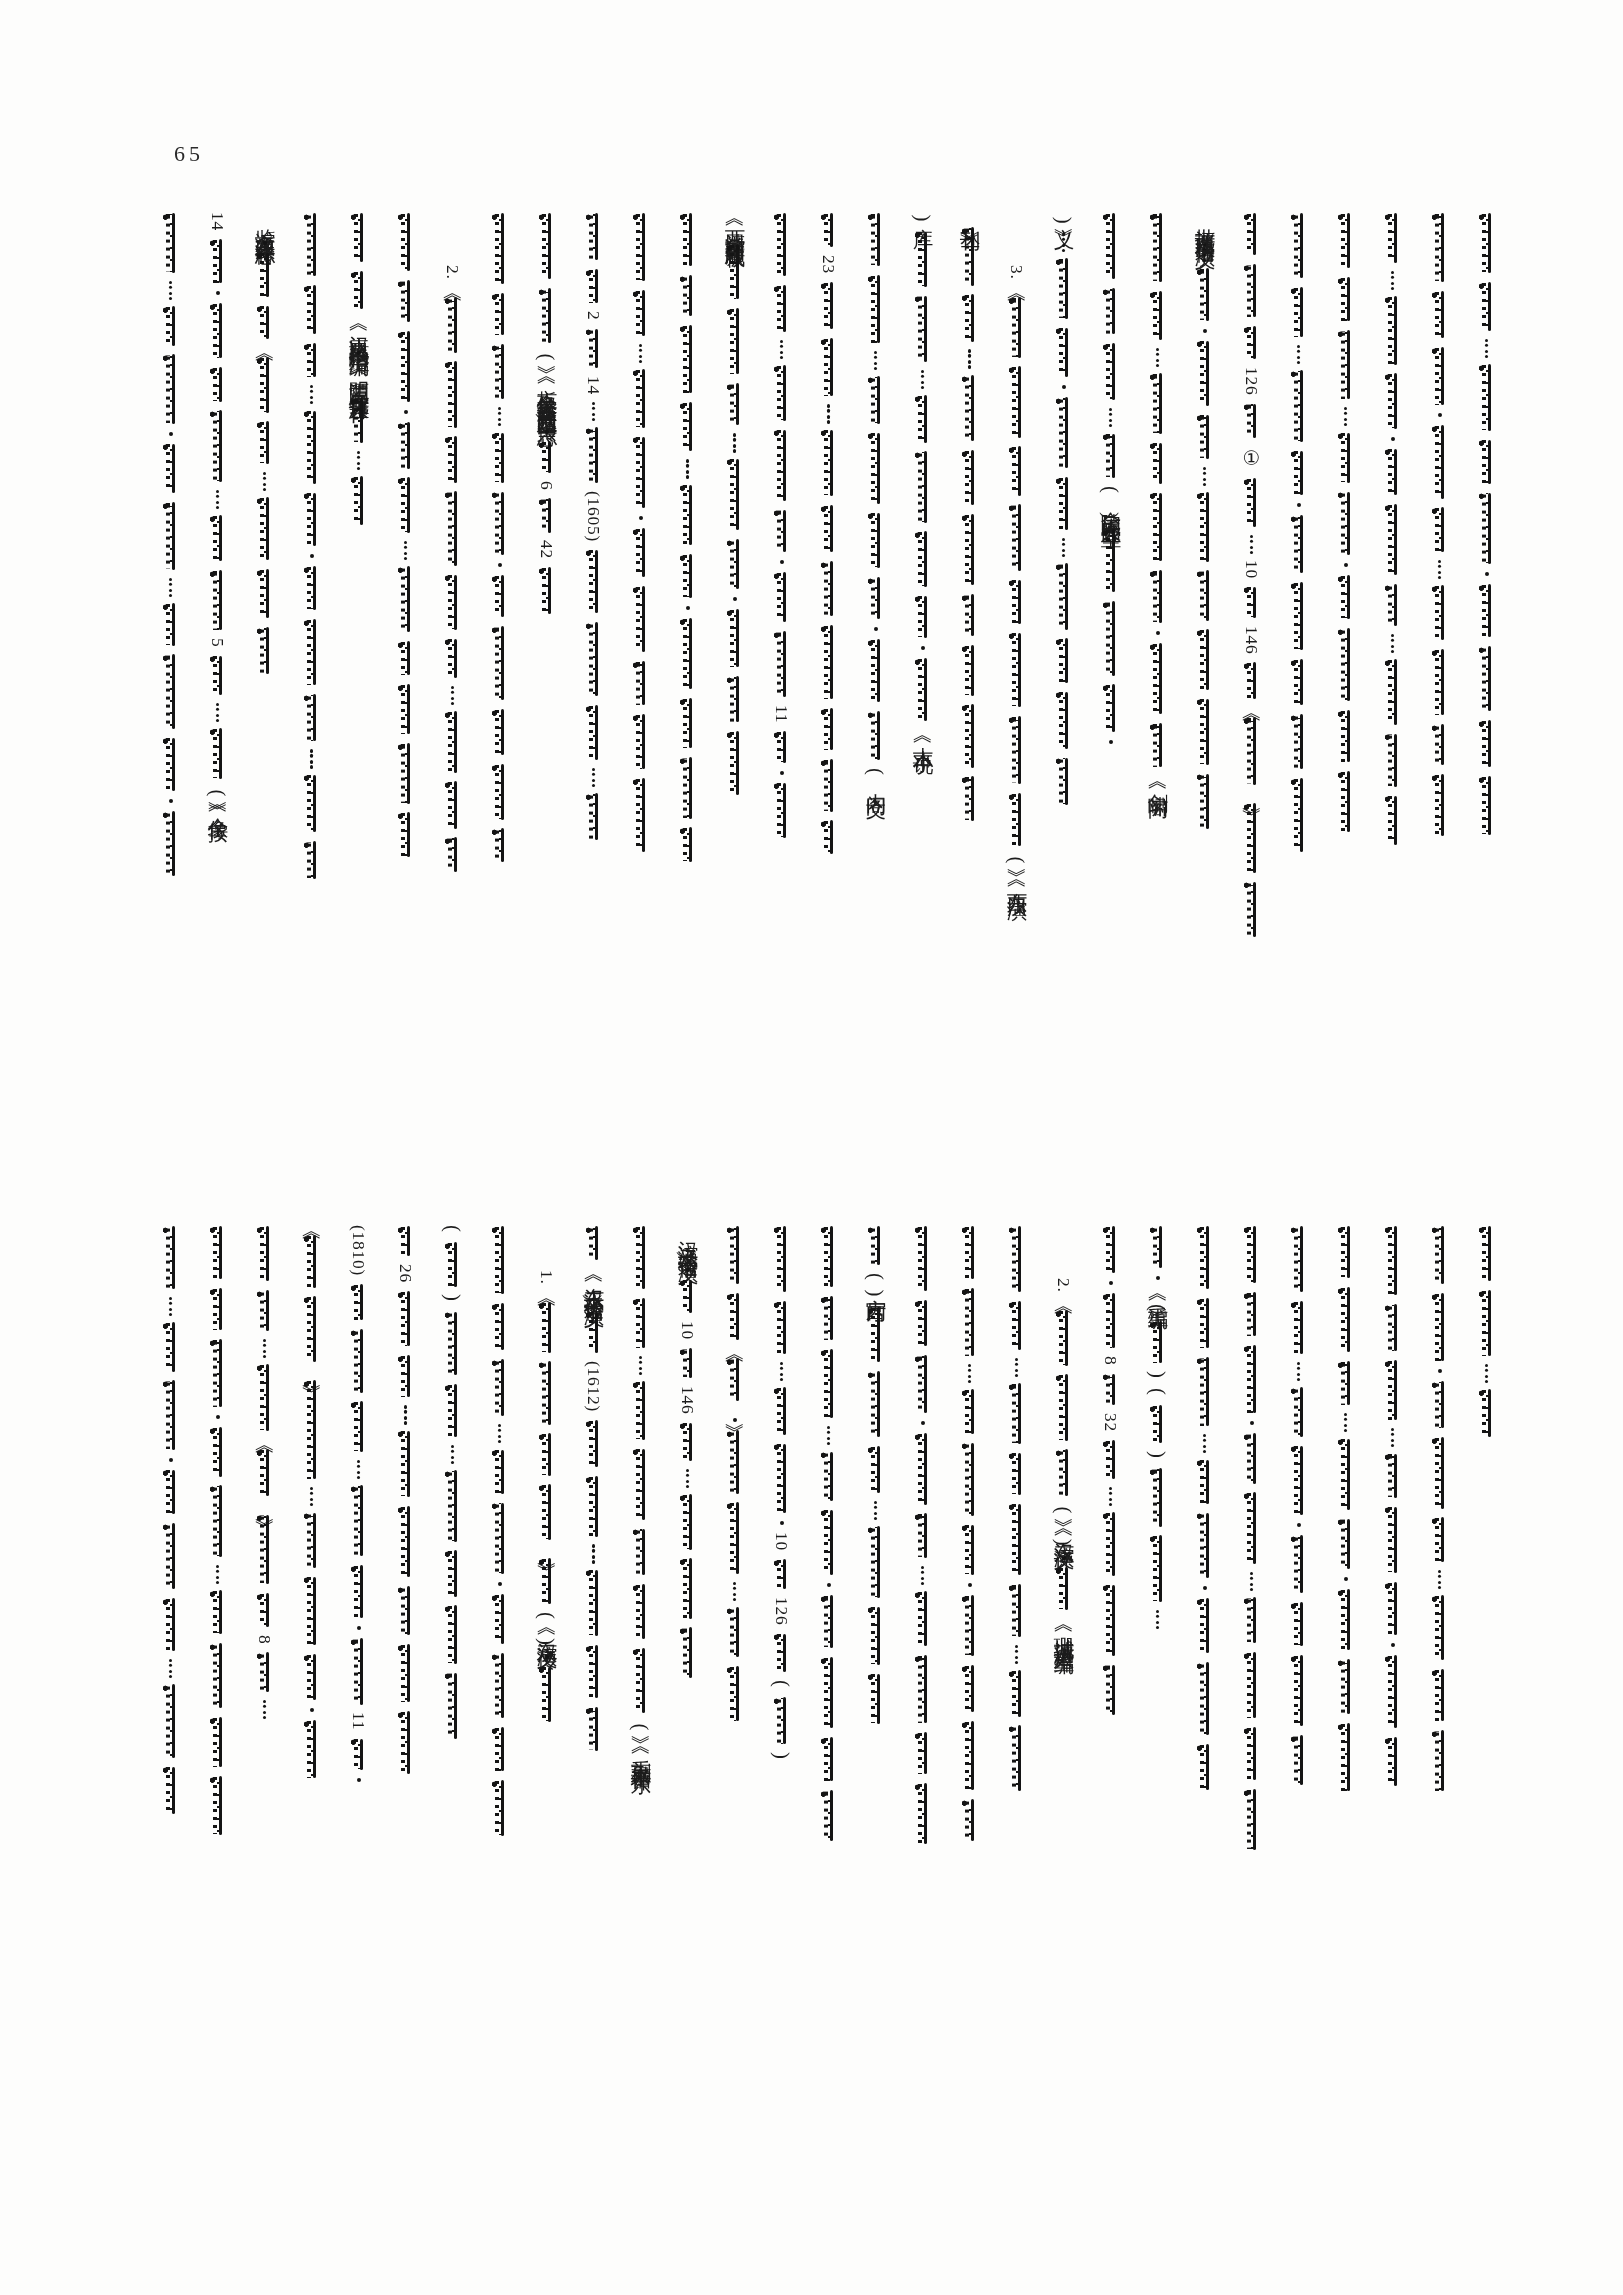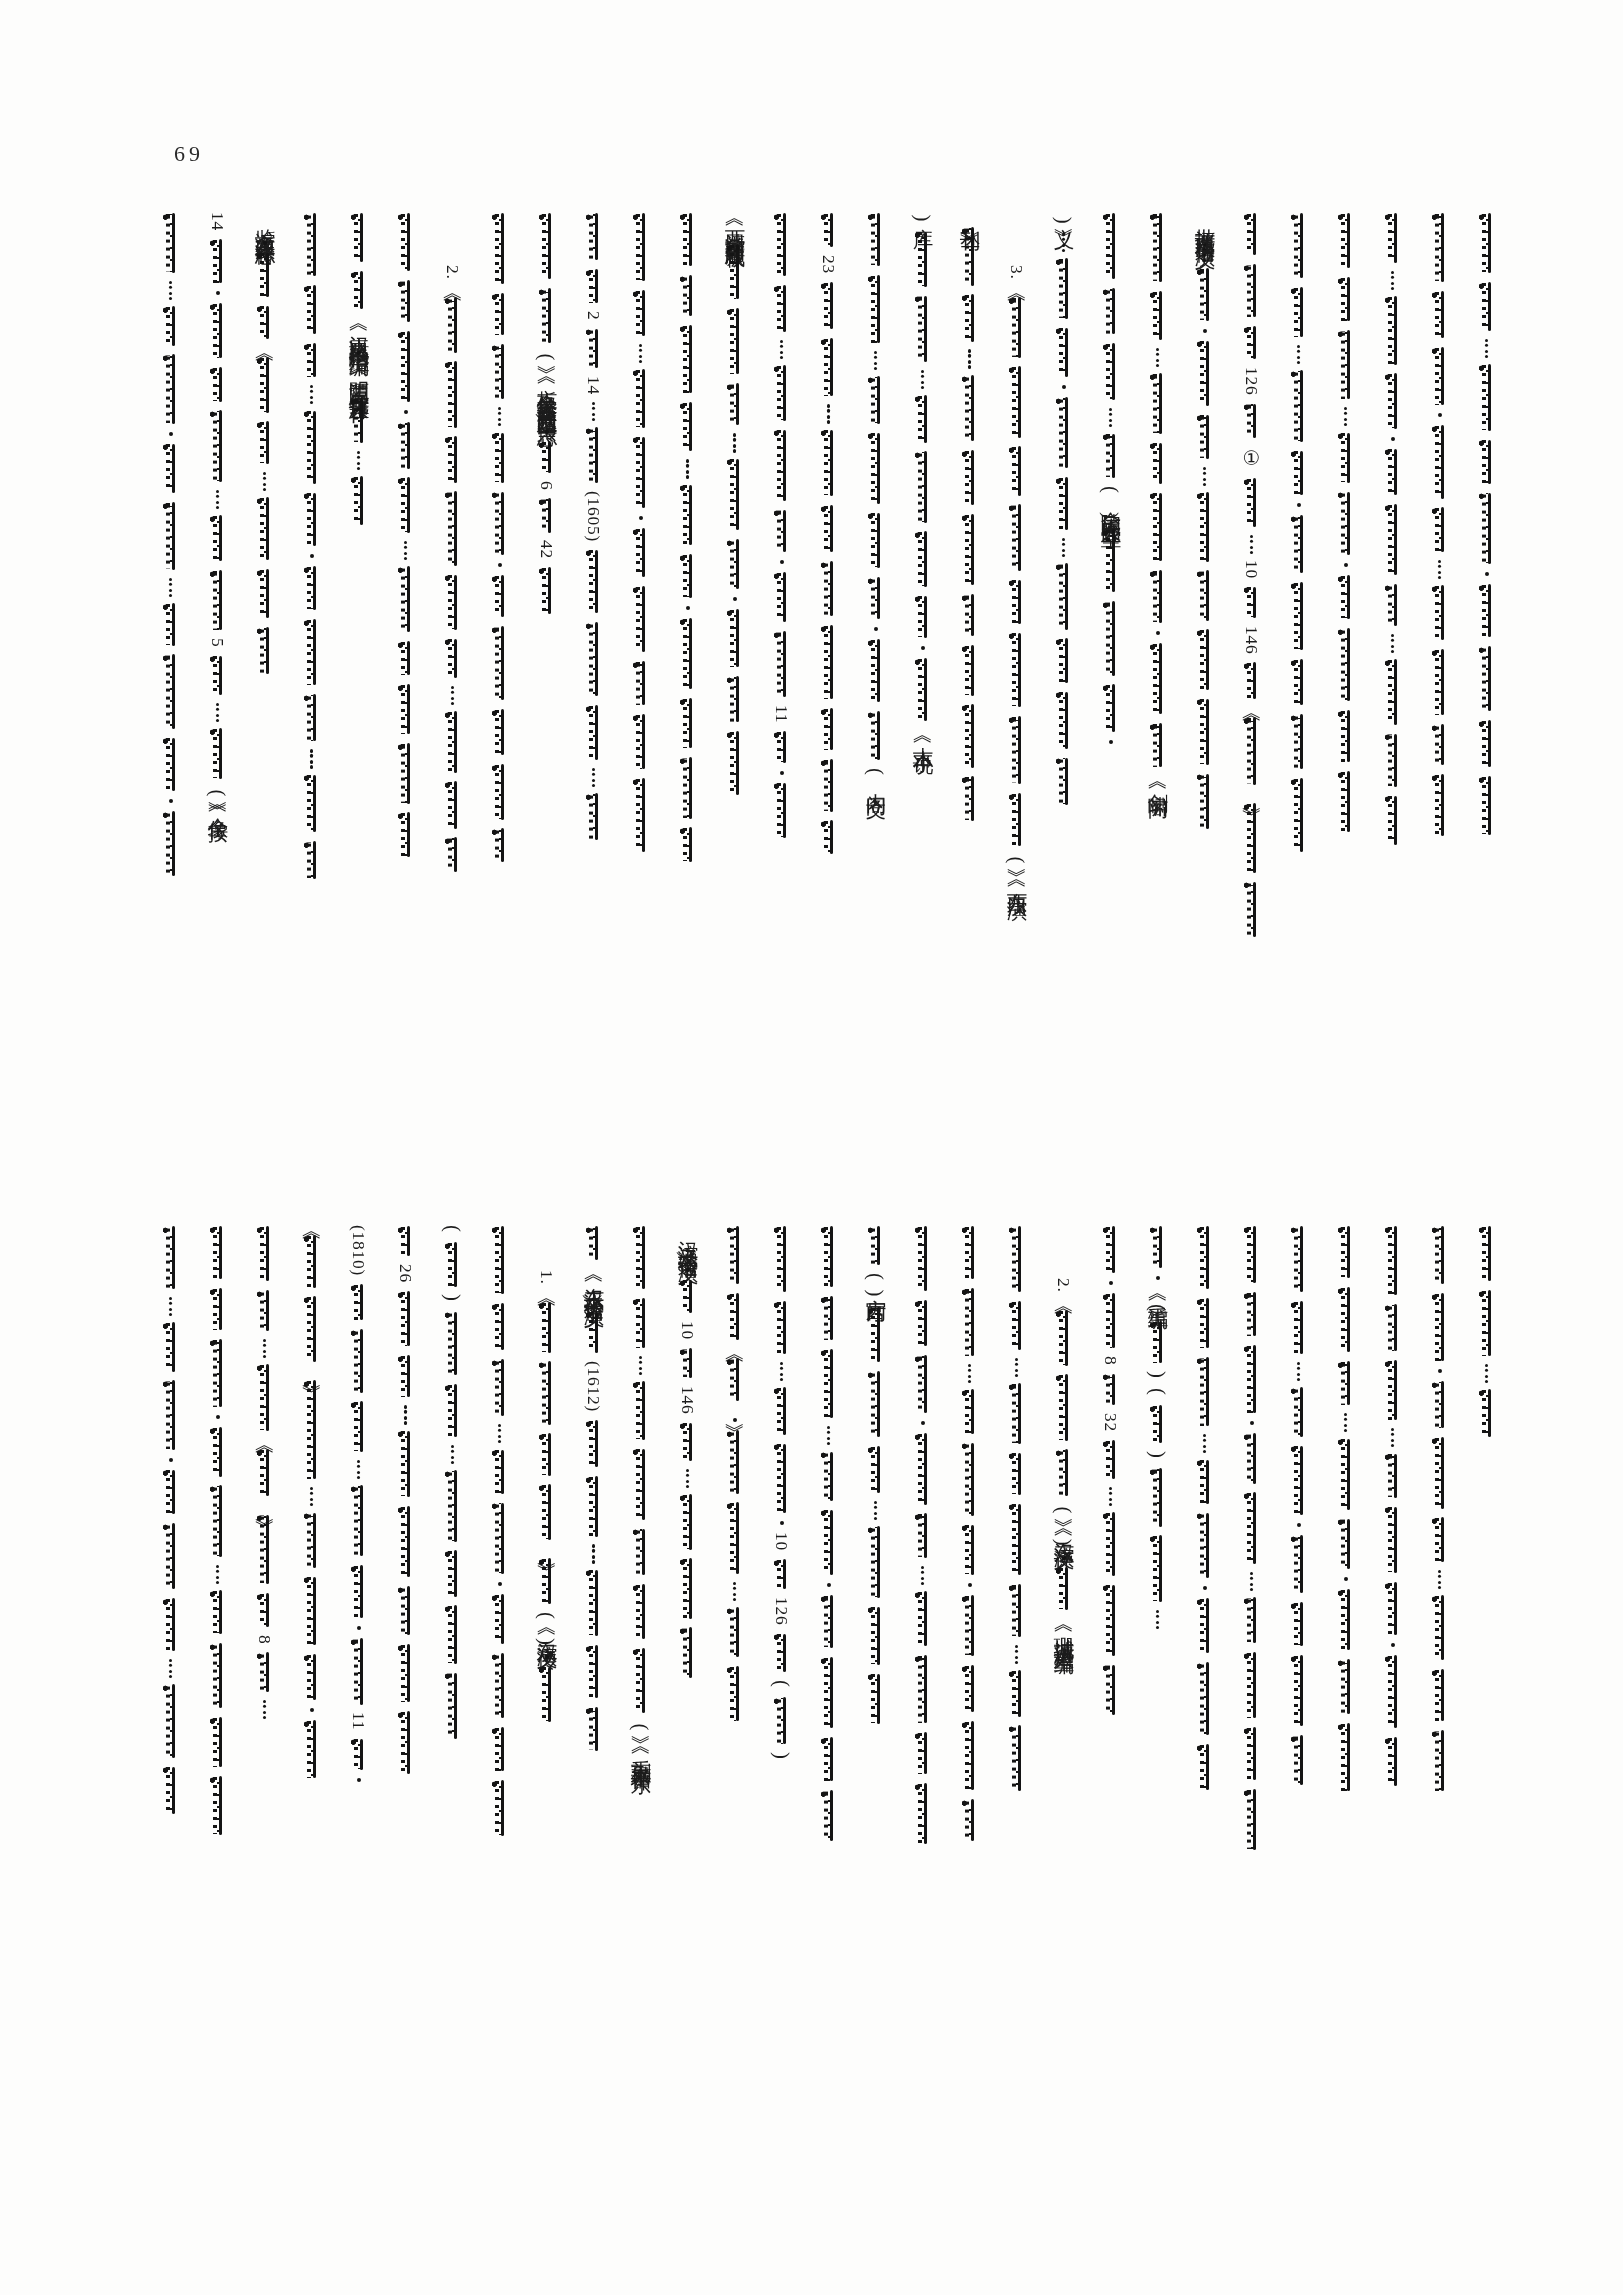--- a/index.html
+++ b/index.html
@@ -75,21 +75,21 @@
     writing-mode:vertical-rl;text-orientation:upright;
     font-size:20px;line-height:1;flex:none;
     font-family:"DejaVu Sans","Liberation Sans",sans-serif;color:#1c1c1c;
   }
   .sp{flex:none;width:1.6px;}
 </style>
 </head>
 <body>
 
 <div class="page">
-  <div class="page-number">69</div>
+  <div class="page-number">65</div>
   <div class="band band-top">
       <div class="col">
         <div class="mw alt" style="height: 62px;"></div>
         <div class="q"></div>
         <div class="mw" style="height: 41px;"></div>
         <div class="mw alt" style="height: 71px;"></div>
         <div class="dot"></div>
         <div class="mw" style="height: 51px;"></div>
         <div class="mw alt" style="height: 70px;"></div>
         <div class="q"></div>

